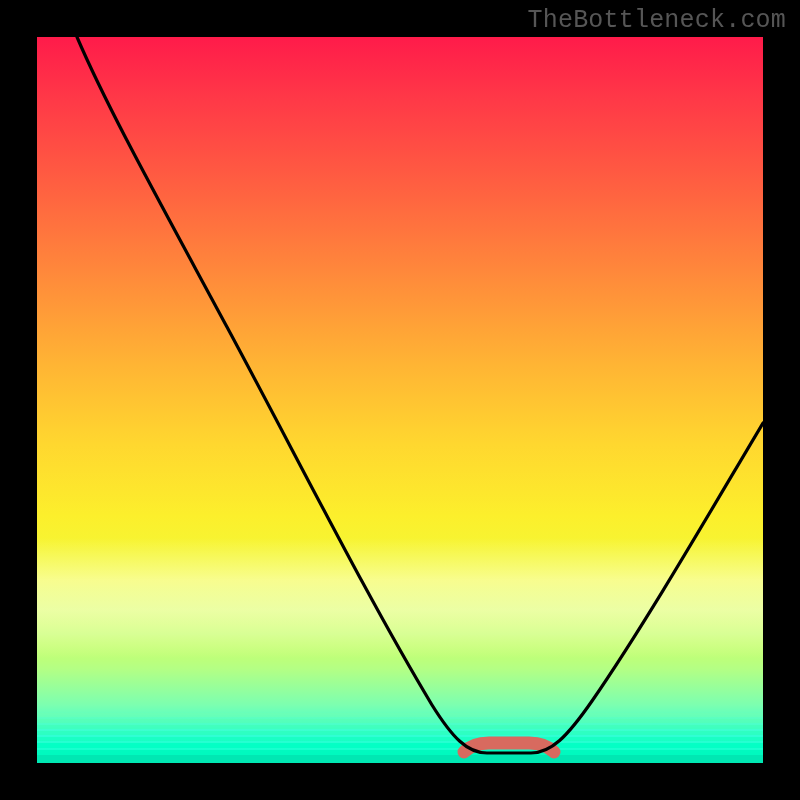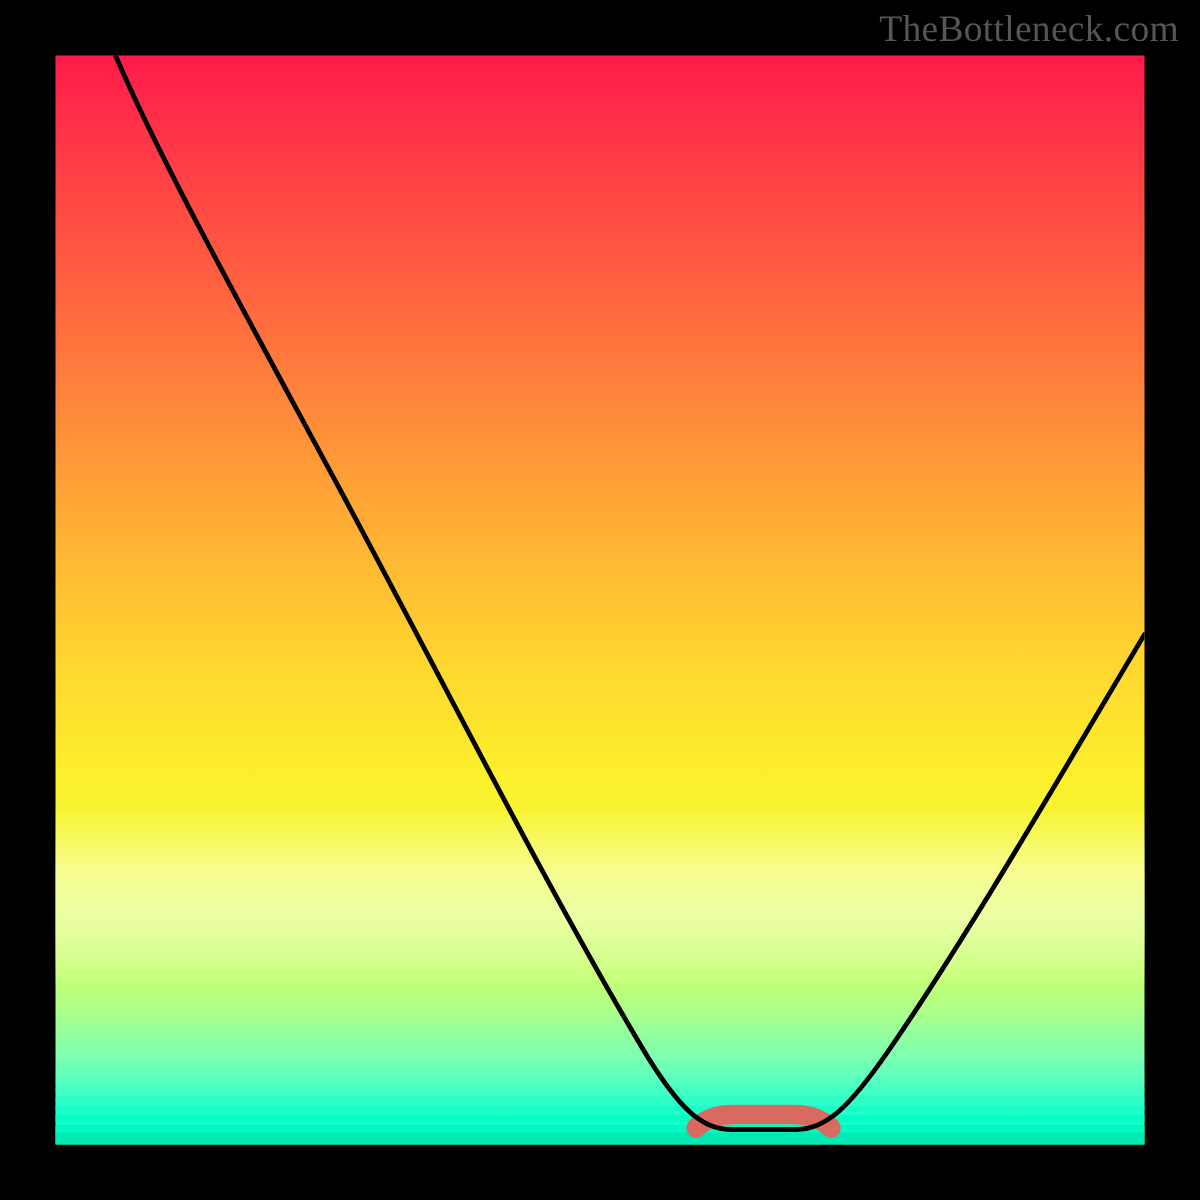--- a/index.html
+++ b/index.html
@@ -7,21 +7,21 @@
   .frame {
     position: relative;
     width: 800px;
     height: 800px;
     background: #000;
   }
   .watermark {
     position: absolute;
     top: 6px;
     right: 14px;
-    font-family: Liberation Serif, serif;
+    font-family: Liberation Mono, monospace;
     font-size: 25px;
     color: #565656;
     letter-spacing: 0.2px;
     z-index: 10;
   }
   .plot {
     position: absolute;
     left: 37px;
     top: 37px;
     width: 726px;

